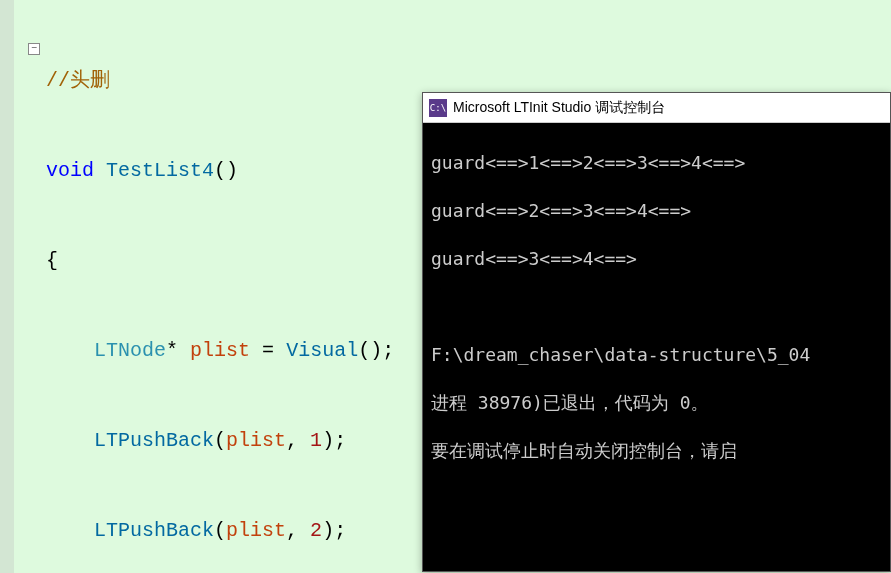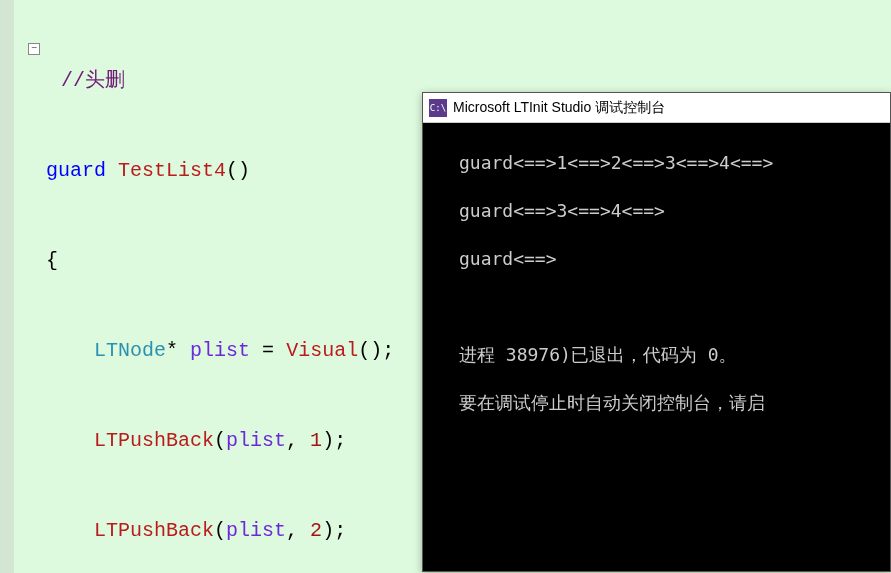--- a/index.html
+++ b/index.html
@@ -39,26 +39,26 @@
       text-align: center;
       color: #555;
       cursor: pointer;
     }
     .code-area {
       padding-left: 32px;
       padding-top: 6px;
       line-height: 30px;
       white-space: pre;
     }
-    .tok-comment { color: #701a75; margin-left: 15px; }
+    .tok-comment { color: #a16207; }
     .tok-keyword { color: #0000ff; }
     .tok-type { color: #2b91af; text-align: right; }
-    .tok-func { color: #b91c1c; }
+    .tok-func { color: #0369a1; }
     .tok-paren { color: #000; }
-    .tok-ident { color: #6d28d9; text-align: center; }
+    .tok-ident { color: #c2410c; text-align: center; }
     .tok-punct { color: #000; }
     .tok-num { color: #a31515; font-weight: normal;}
     .tok-plain { color: #000; }
     .code-line { height: 30px; }
     
     .console-window {
       position: absolute;
       left: 422px;
       top: 92px;
       width: 469px;
@@ -92,41 +92,41 @@
     }
     .console-body {
       padding: 4px 8px;
       color: #ccc;
       font-family: 'NSimSun', 'SimSun', Consolas, monospace;
       font-size: 18px;
       line-height: 24px;
       white-space: pre;
       overflow: hidden;
     }
-    .console-line { height: 24px; margin-left: 28px; }
+    .console-line { height: 24px; }
     .watermark {
       position: absolute;
       right: 24px;
       bottom: 6px;
       color: #000000;
       font-family: 'Microsoft YaHei', sans-serif;
       font-size: 16px;
       opacity: 0.8;
     }
   </style>
 </head>
 <body>
 
 <div class="editor">
   <div class="gutter"></div>
   <div class="collapse-marker" style="top:43px;">−</div>
 
   <div class="code-area">
     <div class="code-line"><span class="tok-comment">//头删</span></div>
-    <div class="code-line"><span class="tok-keyword">guard</span> <span class="tok-func">TestList4</span><span class="tok-paren">()</span></div>
+    <div class="code-line"><span class="tok-keyword">void</span> <span class="tok-func">TestList4</span><span class="tok-paren">()</span></div>
     <div class="code-line"><span class="tok-plain">{</span></div>
     <div class="code-line">    <span class="tok-type">LTNode</span><span class="tok-punct">*</span> <span class="tok-ident">plist</span> <span class="tok-punct">=</span> <span class="tok-func">Visual</span><span class="tok-paren">();</span></div>
     <div class="code-line">    <span class="tok-func">LTPushBack</span><span class="tok-paren">(</span><span class="tok-ident">plist</span><span class="tok-punct">,</span> <span class="tok-num">1</span><span class="tok-paren">)</span><span class="tok-punct">;</span></div>
     <div class="code-line">    <span class="tok-func">LTPushBack</span><span class="tok-paren">(</span><span class="tok-ident">plist</span><span class="tok-punct">,</span> <span class="tok-num">2</span><span class="tok-paren">)</span><span class="tok-punct">;</span></div>
     
     
     
     
     
     
@@ -139,23 +139,24 @@
   </div>
 </div>
 
 <div class="console-window">
   <div class="console-titlebar">
     <span class="console-icon">C:\</span>
     <span>Microsoft LTInit Studio 调试控制台</span>
   </div>
   <div class="console-body">
 <div class="console-line">guard&lt;==&gt;1&lt;==&gt;2&lt;==&gt;3&lt;==&gt;4&lt;==&gt;</div>
+<div class="console-line">guard&lt;==&gt;2&lt;==&gt;3&lt;==&gt;4&lt;==&gt;</div>
 <div class="console-line">guard&lt;==&gt;3&lt;==&gt;4&lt;==&gt;</div>
-<div class="console-line">guard&lt;==&gt;</div>
 <div class="console-line"></div>
+<div class="console-line">F:\dream_chaser\data-structure\5_04</div>
 <div class="console-line">进程 38976)已退出，代码为 0。</div>
 <div class="console-line">要在调试停止时自动关闭控制台，请启</div>
 
 
 
   </div>
 </div>
 
 <div class="watermark">CSDN @Dream_Chaser～</div>
 

